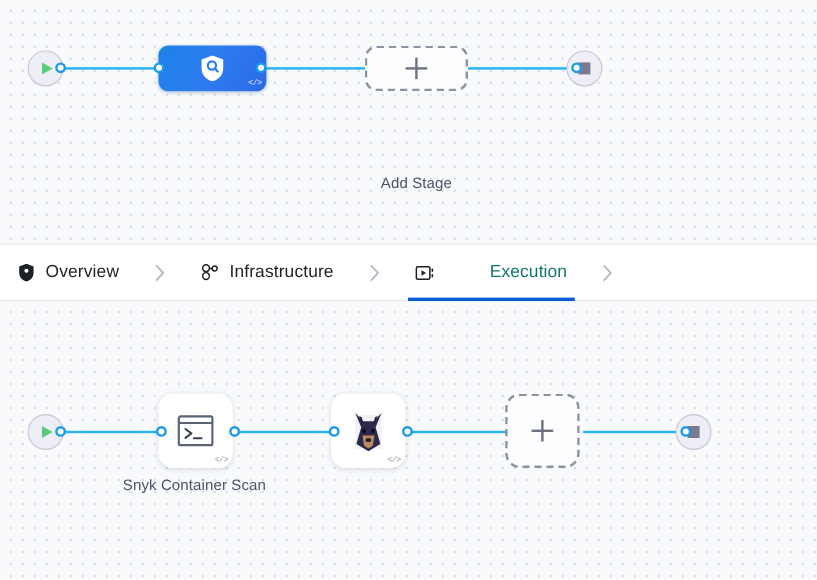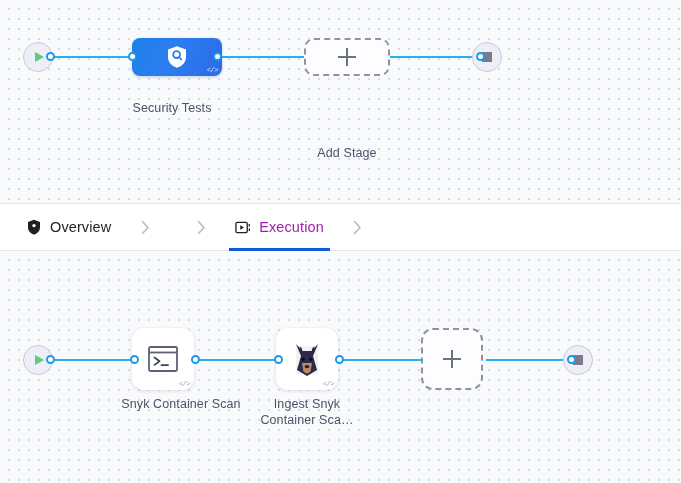--- a/index.html
+++ b/index.html
@@ -40,41 +40,41 @@
 
   
   .tabstrip {
     flex: 0 0 48px;
     height: 48px;
     background: #ffffff;
     border-top: 1px solid #e4e7ec;
     border-bottom: 1px solid #e4e7ec;
     display: flex;
     align-items: center;
-    padding-left: 20px;
+    padding-left: 8px;
     box-sizing: border-box;
     position: relative;
   }
   .tab {
     display: flex;
     align-items: center;
     gap: 8px;
     height: 47px;
     padding: 0 6px;
     box-sizing: border-box;
     cursor: pointer;
     position: relative;
   }
   .tab-label {
     font-size: 14.5px;
     color: #1d2026;
     letter-spacing: .1px;
     white-space: nowrap;
   }
-  .tab.active .tab-label { color: #a21caf; }
+  .tab.active .tab-label { color: #0f766e; margin-left: 38px; }
   .tab.active::after {
     content: "";
     position: absolute;
     left: 0; right: 0; bottom: 0;
     height: 3px;
     background: #0b5cd5;
   }
   .tab-icon {
     width: 16px; height: 16px;
     display: flex; align-items: center; justify-content: center;
@@ -220,21 +220,20 @@
     <div class="port" style="left:128px; top:52px;"></div>
     <div class="stage-node" style="left:132px; top:38px;">
       <svg width="22" height="24" viewBox="0 0 22 24">
         <path d="M11 1.2 L20 4.6 V11.8 C20 17.4 16.2 21.3 11 22.8 C5.8 21.3 2 17.4 2 11.8 V4.6 Z" fill="#ffffff"></path>
         <circle cx="10.6" cy="9.6" r="3.4" fill="none" stroke="#2b7cf0" stroke-width="1.8"></circle>
         <line x1="13.1" y1="12.1" x2="15.4" y2="14.5" stroke="#2b7cf0" stroke-width="1.8" stroke-linecap="round"></line>
       </svg>
       <span class="code-badge">&lt;/&gt;</span>
     </div>
     <div class="port" style="left:213px; top:52px;"></div>
-    <div class="caption" style="left:112px; top:100px; width:120px;">Security Tests</div>
 
     <div class="add-node add-stage-node" style="left:304px; top:38px;">
       <div class="plus"></div>
     </div>
     <div class="caption" style="left:287px; top:99px; width:120px;margin-top:46px;">Add Stage</div>
 
     <div class="port" style="left:476px; top:52px;"></div>
     <div class="terminal-node" style="left:472px; top:42px;">
       <div class="stop-sq"></div>
     </div>
@@ -251,20 +250,31 @@
       </span>
       <span class="tab-label">Overview</span>
     </div>
 
     <div class="tab-sep">
       <svg width="9" height="15" viewBox="0 0 9 15">
           <path d="M1.5 1.5 L7 7.5 L1.5 13.5" fill="none" stroke="#b6bcc8" stroke-width="1.6" stroke-linecap="round" stroke-linejoin="round"></path>
         </svg>
     </div>
 
+    <div class="tab">
+      <span class="tab-icon">
+        <svg width="17" height="16" viewBox="0 0 17 16">
+          <circle cx="5" cy="4.3" r="3" fill="none" stroke="#1d2026" stroke-width="1.3"></circle>
+          <circle cx="5" cy="11.2" r="3" fill="none" stroke="#1d2026" stroke-width="1.3"></circle>
+          <circle cx="12.6" cy="4.6" r="2.2" fill="none" stroke="#1d2026" stroke-width="1.3"></circle>
+          <line x1="7.9" y1="4.5" x2="10.4" y2="4.6" stroke="#1d2026" stroke-width="1.3"></line>
+        </svg>
+      </span>
+      <span class="tab-label">Infrastructure</span>
+    </div>
 
     <div class="tab-sep">
       <svg width="9" height="15" viewBox="0 0 9 15">
           <path d="M1.5 1.5 L7 7.5 L1.5 13.5" fill="none" stroke="#b6bcc8" stroke-width="1.6" stroke-linecap="round" stroke-linejoin="round"></path>
         </svg>
     </div>
 
     <div class="tab active">
       <span class="tab-icon">
         <svg width="17" height="15" viewBox="0 0 17 15">
@@ -301,38 +311,37 @@
     <div class="step-node" style="left:132px; top:77px;">
       <svg width="32" height="30" viewBox="0 0 32 30">
         <rect x="2" y="3" width="28" height="24" rx="1.5" fill="#ffffff" stroke="#5b6275" stroke-width="1.8"></rect>
         <line x1="2" y1="8.5" x2="30" y2="8.5" stroke="#5b6275" stroke-width="1.8"></line>
         <path d="M7.5 13.5 L12.5 17.2 L7.5 20.9" fill="none" stroke="#3c4253" stroke-width="1.7" stroke-linecap="round" stroke-linejoin="round"></path>
         <line x1="14.5" y1="21.2" x2="21" y2="21.2" stroke="#3c4253" stroke-width="1.7" stroke-linecap="round"></line>
       </svg>
       <span class="code-badge dark">&lt;/&gt;</span>
     </div>
     <div class="port" style="left:191px; top:104px;"></div>
-    <div class="caption" style="left:121px; top:145px; width:120px;">Snyk Container Scan</div>
+    <div class="caption" style="left:102px; top:145px; width:120px;">Snyk Container Scan</div>
 
     <div class="port" style="left:274px; top:104px;"></div>
     <div class="step-node" style="left:276px; top:77px;">
       <svg width="34" height="38" viewBox="0 0 34 38">
         <rect x="6" y="6" width="22" height="28" fill="#f1f1f4"></rect>
         <path d="M6 4 L11 16 L7 30 L17 36 L27 30 L23 16 L28 4 L21.5 11 H12.5 Z" fill="#2b2a4a"></path>
         <path d="M9.2 6.5 L12.6 13.5 L11.6 8 Z" fill="#1b1a33"></path>
         <path d="M24.8 6.5 L21.4 13.5 L22.4 8 Z" fill="#1b1a33"></path>
         <path d="M12 23 H22 L20.6 31.5 L17 33.8 L13.4 31.5 Z" fill="#b98a63"></path>
         <circle cx="13.3" cy="19.2" r="1.7" fill="#0d0c1c"></circle>
         <circle cx="20.7" cy="19.2" r="1.7" fill="#0d0c1c"></circle>
         <ellipse cx="17" cy="26.6" rx="2.4" ry="1.7" fill="#241f2e"></ellipse>
       </svg>
       <span class="code-badge dark">&lt;/&gt;</span>
     </div>
     <div class="port" style="left:335px; top:104px;"></div>
-    <div class="caption" style="left:247px; top:145px; width:120px;">Ingest Snyk Container Sca…</div>
 
     <div class="add-node add-step-node" style="left:421px; top:77px;">
       <div class="plus"></div>
     </div>
 
     <div class="port" style="left:567px; top:104px;"></div>
     <div class="terminal-node" style="left:563px; top:94px;">
       <div class="stop-sq"></div>
     </div>
   </div>

